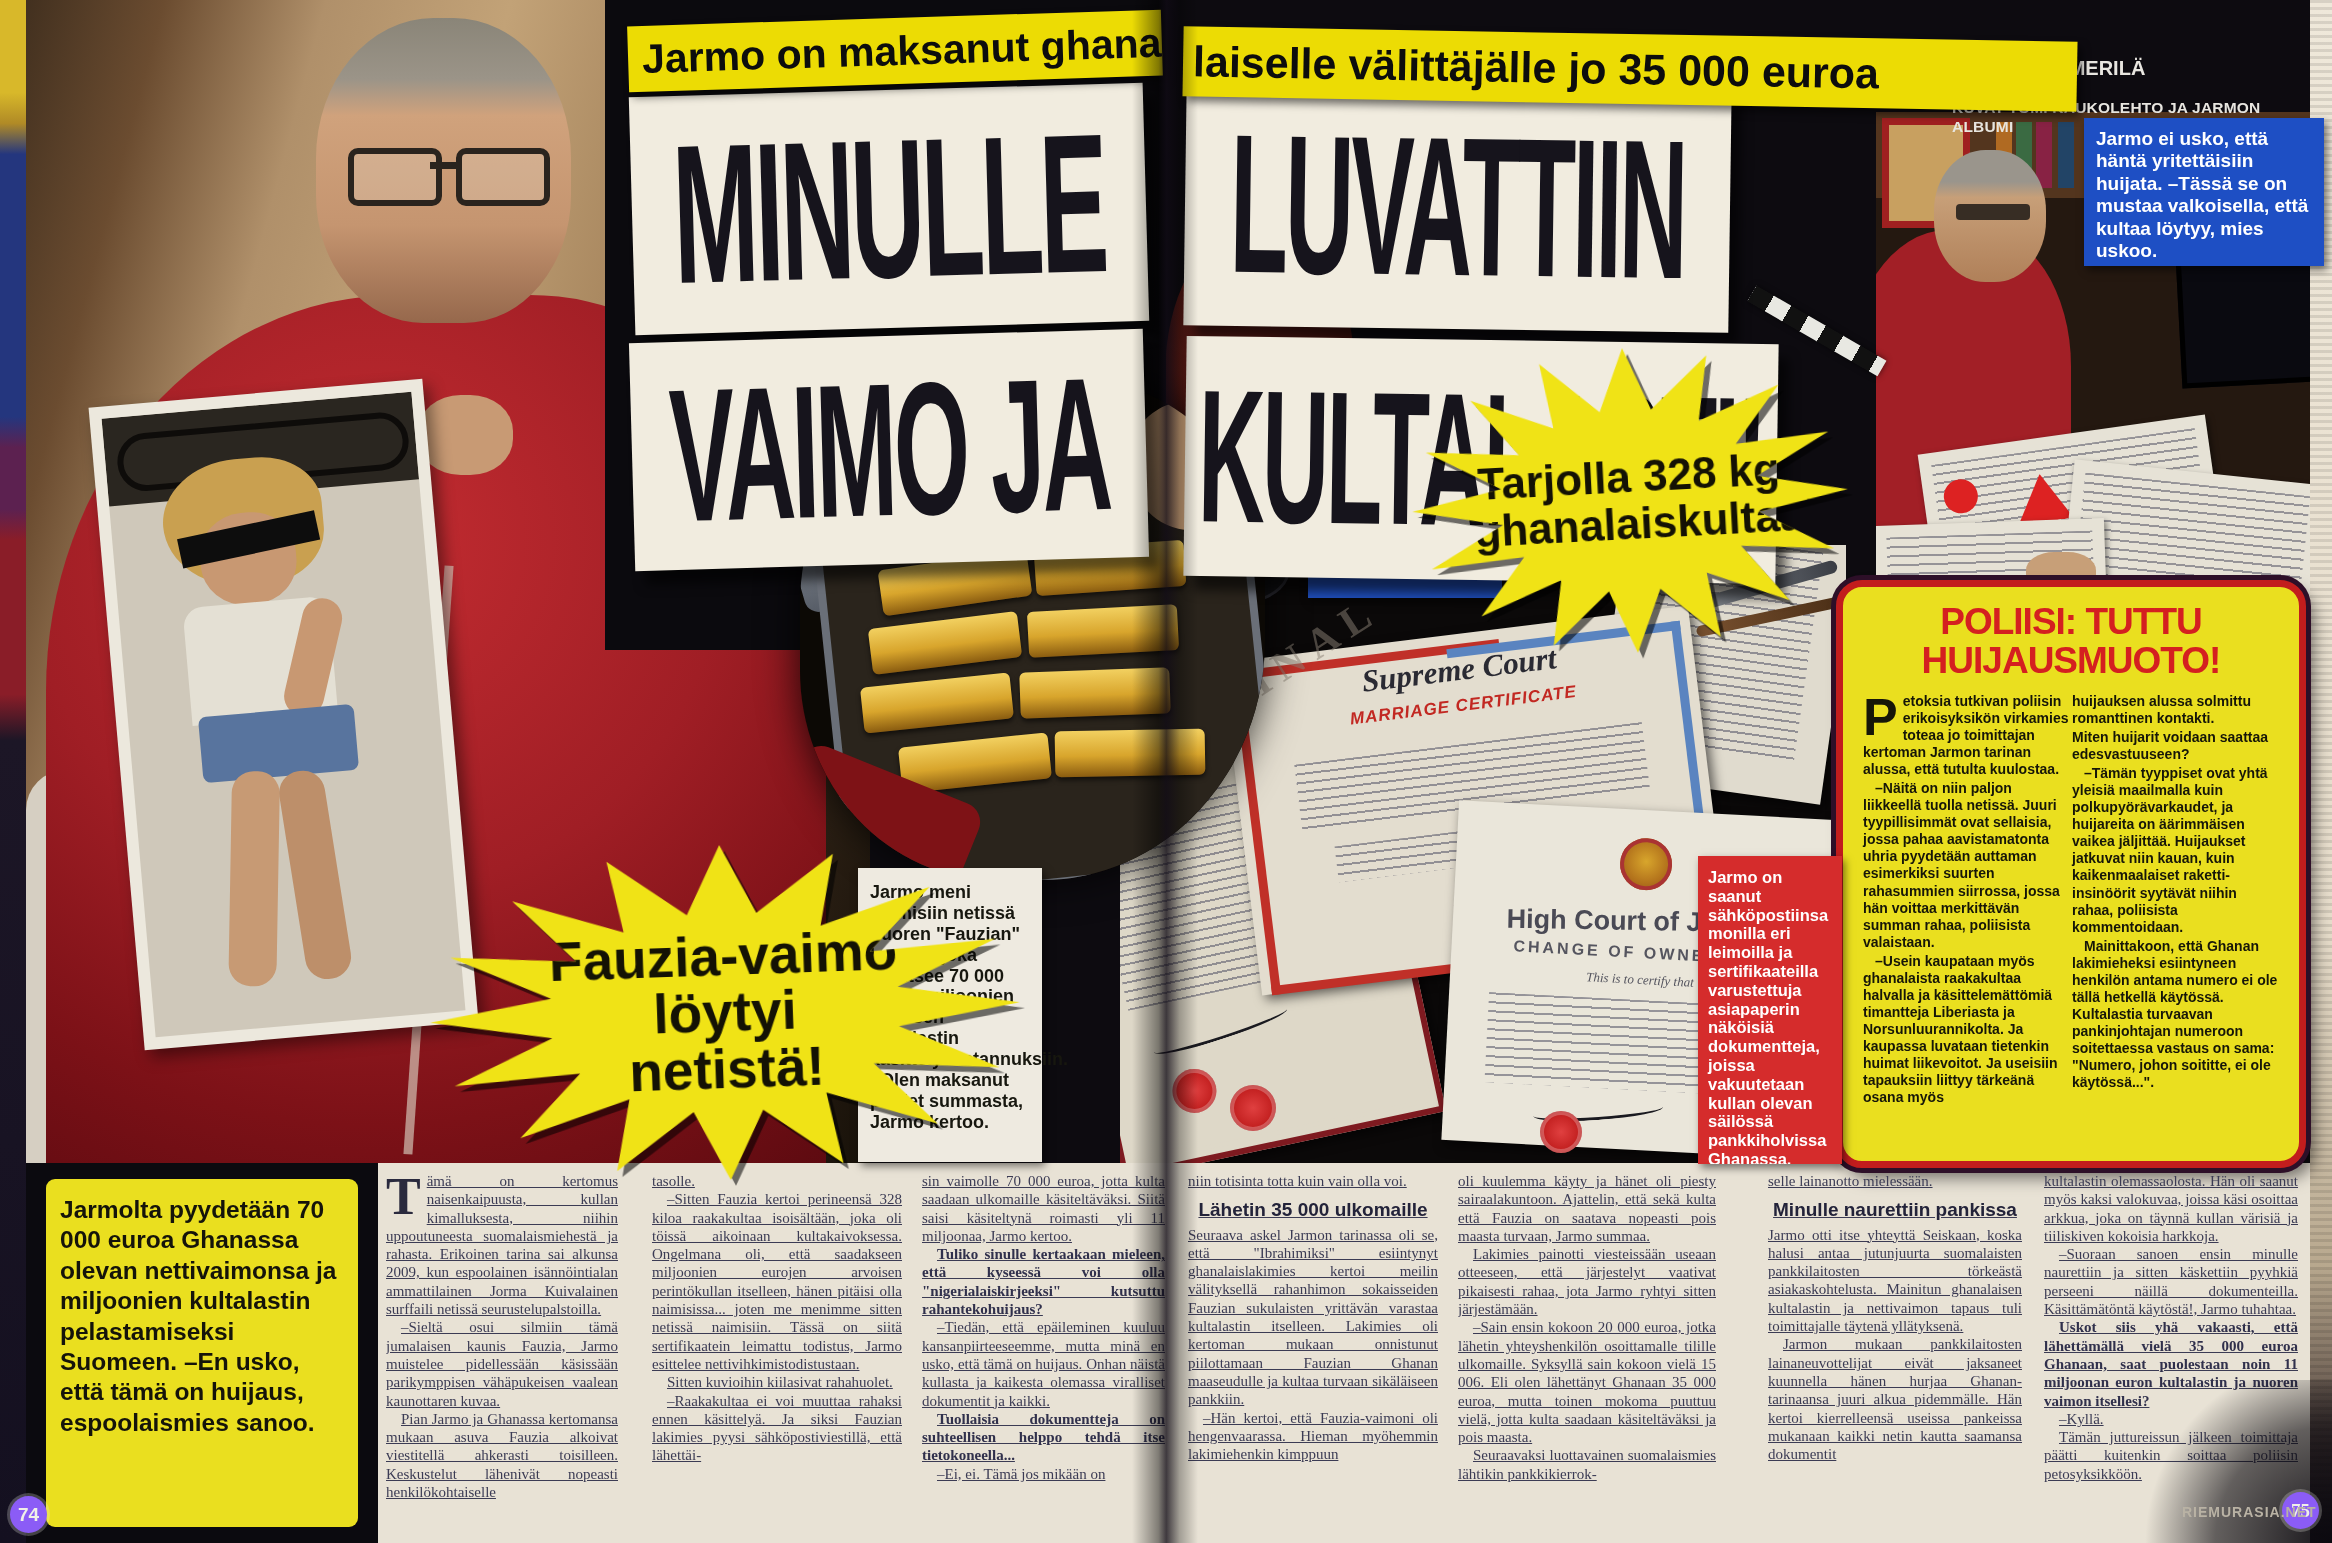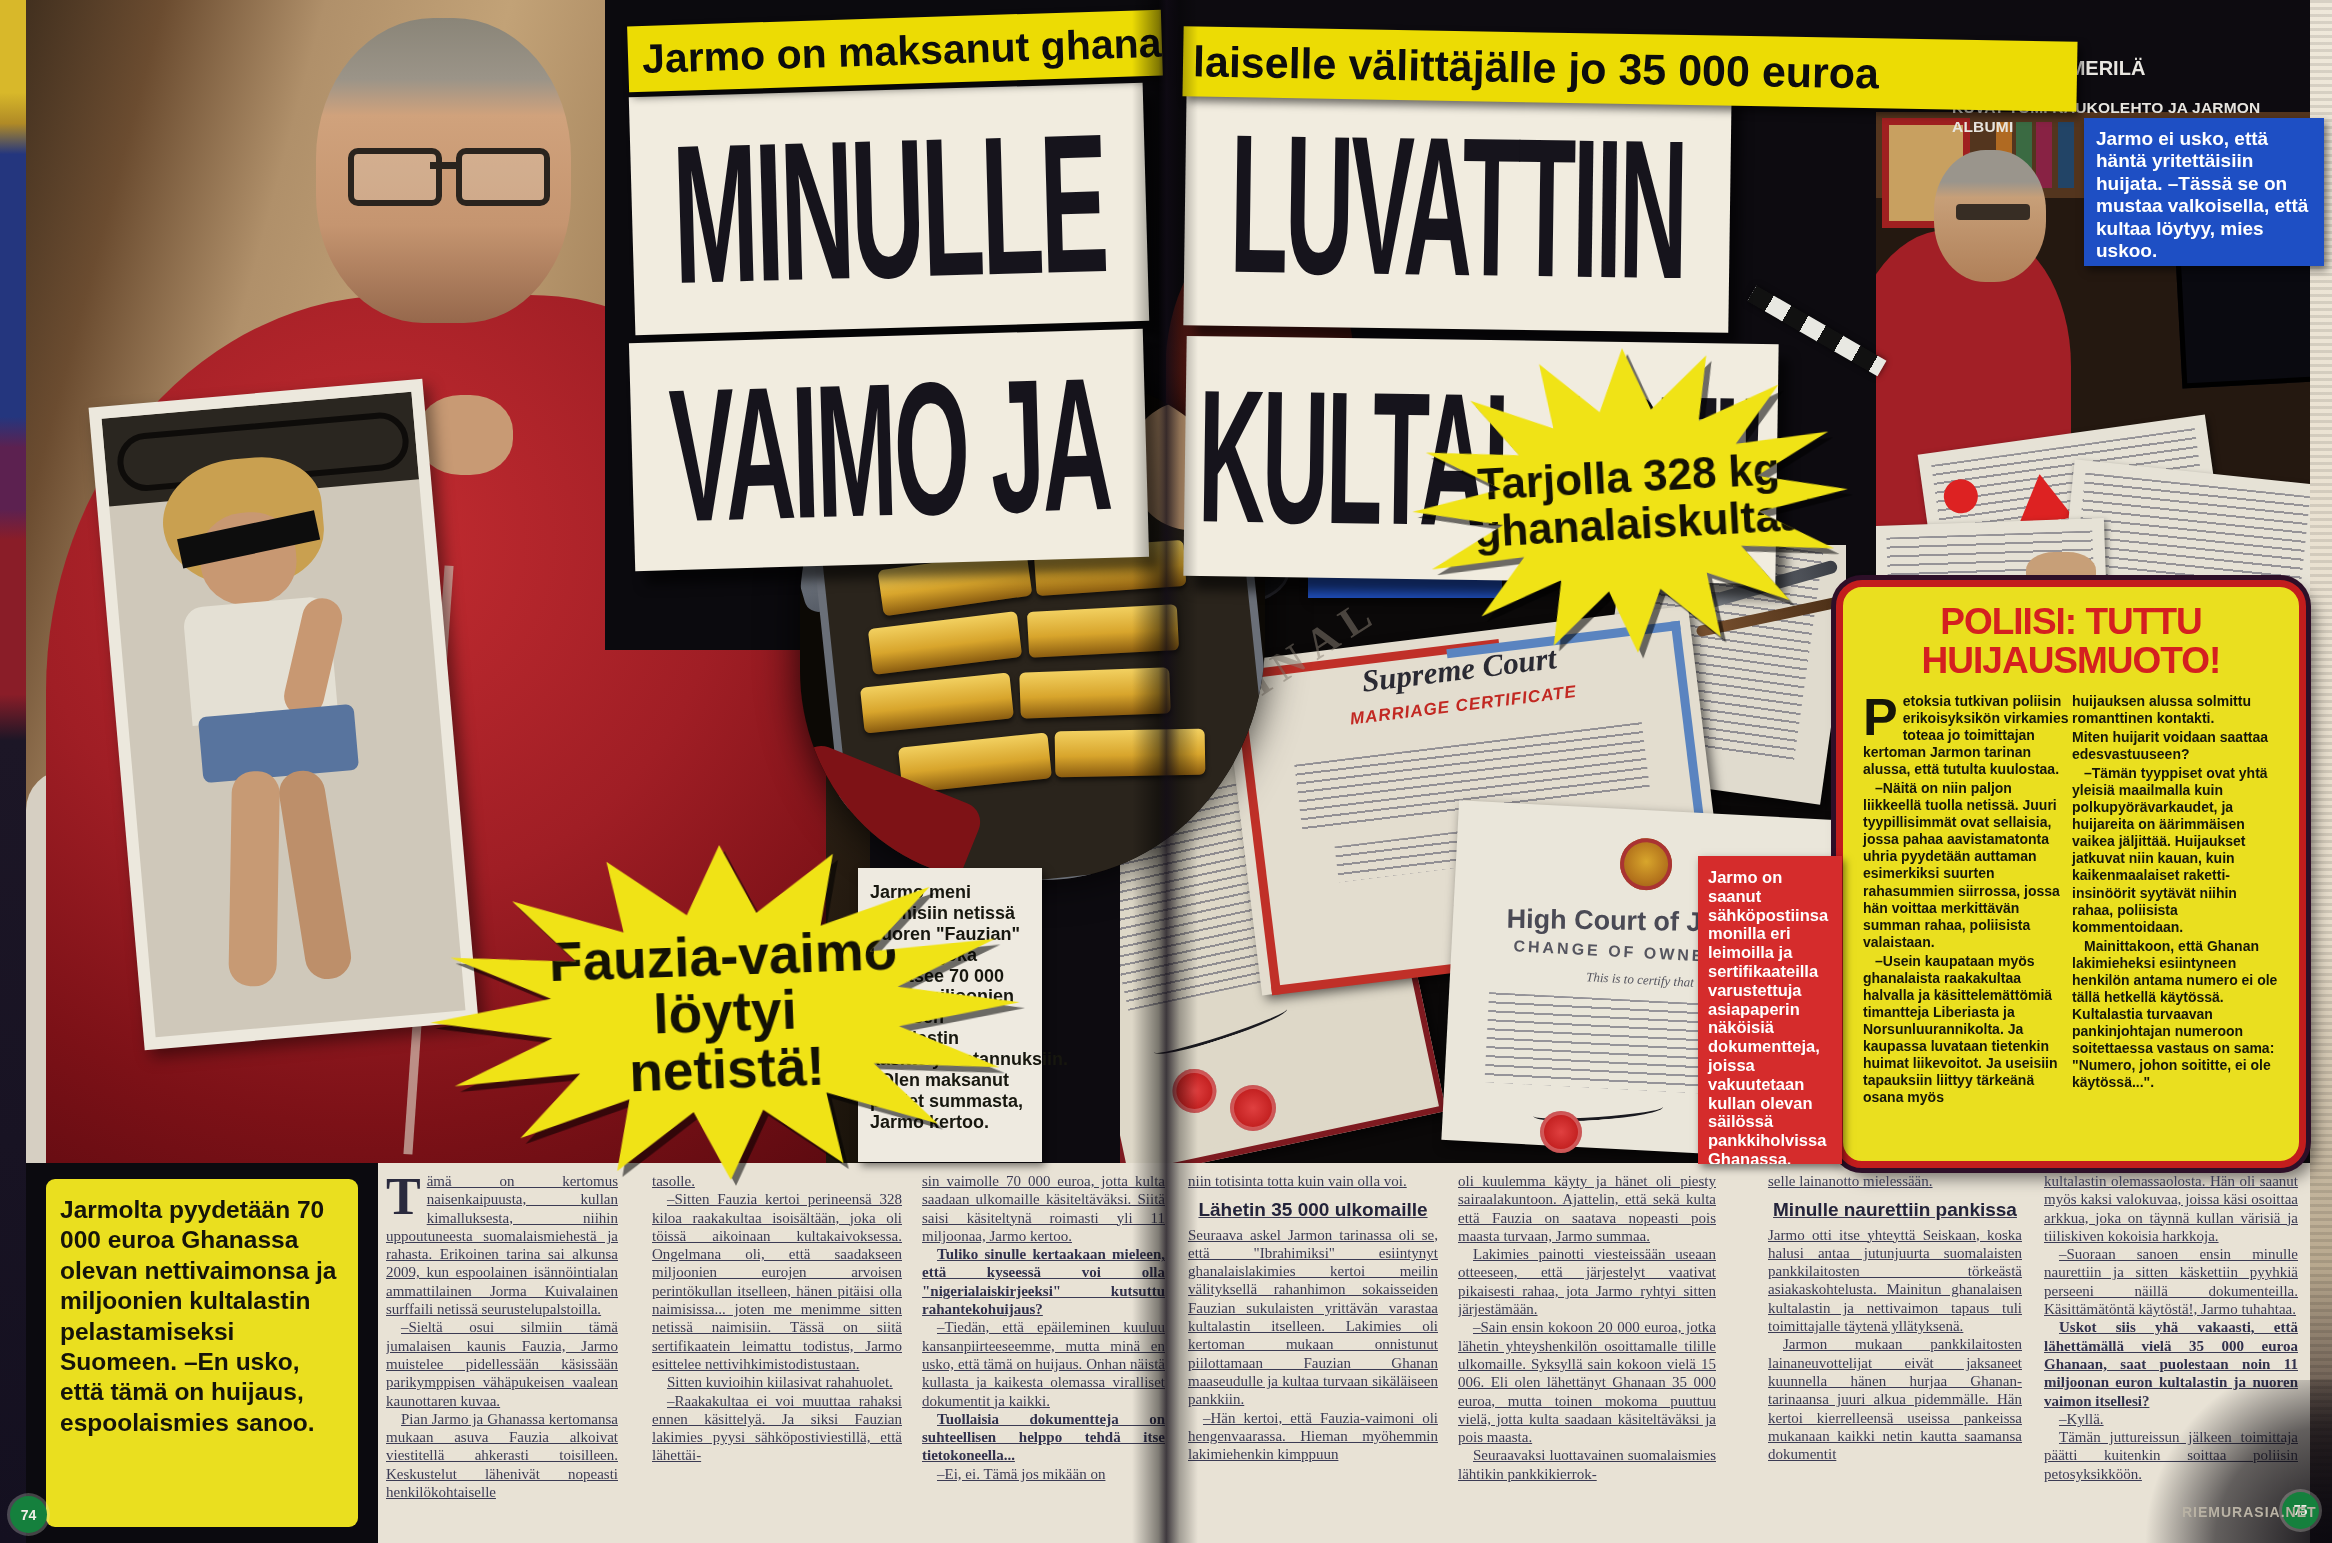--- a/index.html
+++ b/index.html
@@ -159,22 +159,22 @@
   .col p.q{font-weight:700;color:#30304c;}
   .col .sh{font-family:"Liberation Sans",sans-serif;font-weight:800;text-align:center;font-size:19px;
     line-height:1.12;margin:9px 0 5px;text-indent:0;color:#23233a;}
   #col1{left:386px;width:232px;} #col2{left:652px;width:250px;} #col3{left:922px;width:243px;}
   #col4{left:1188px;width:250px;} #col5{left:1458px;width:258px;} #col6{left:1768px;width:254px;}
   #col7{left:2044px;width:254px;}
   #c1p1:first-letter{float:left;font-size:52px;line-height:.8;padding:4px 6px 0 0;font-weight:700;color:#2a2a3e;}
   
   #gutter{left:1132px;top:0;width:66px;height:1543px;z-index:40;pointer-events:none;
     background:linear-gradient(90deg,rgba(0,0,0,0) 0%,rgba(0,0,0,.45) 40%,rgba(15,10,20,.78) 52%,rgba(0,0,0,.30) 72%,rgba(0,0,0,0) 100%);}
-  .pagenum{width:37px;height:37px;border-radius:50%;background:#15803d;color:#f0efe8;display:flex;
-    align-items:center;justify-content:center;font-size:14px;font-weight:700;z-index:45;box-shadow:0 0 0 3px rgba(240,240,230,.25);}
+  .pagenum{width:37px;height:37px;border-radius:50%;background:#8b5cf6;color:#f0efe8;display:flex;
+    align-items:center;justify-content:center;font-size:19px;font-weight:700;z-index:45;box-shadow:0 0 0 3px rgba(240,240,230,.25);}
   #pn-left{left:10px;top:1496px;} #pn-right{left:2282px;top:1492px;font-family:Liberation Serif, serif;}
   #corner-shadow{left:2130px;top:1380px;width:202px;height:163px;z-index:42;pointer-events:none;
     background:radial-gradient(circle at 100% 100%,rgba(10,8,14,.95) 0%,rgba(10,8,14,.6) 45%,transparent 72%);}
   #site-wm{left:2182px;top:1504px;z-index:46;color:#b9b2a4;font-size:14px;font-weight:700;letter-spacing:1px;}
   
   .z2{z-index:2}.z3{z-index:3}.z4{z-index:4}.z5{z-index:5}.z6{z-index:6}.z7{z-index:7}.z8{z-index:8}.z9{z-index:9}
 </style>
 </head>
 <body>
 

